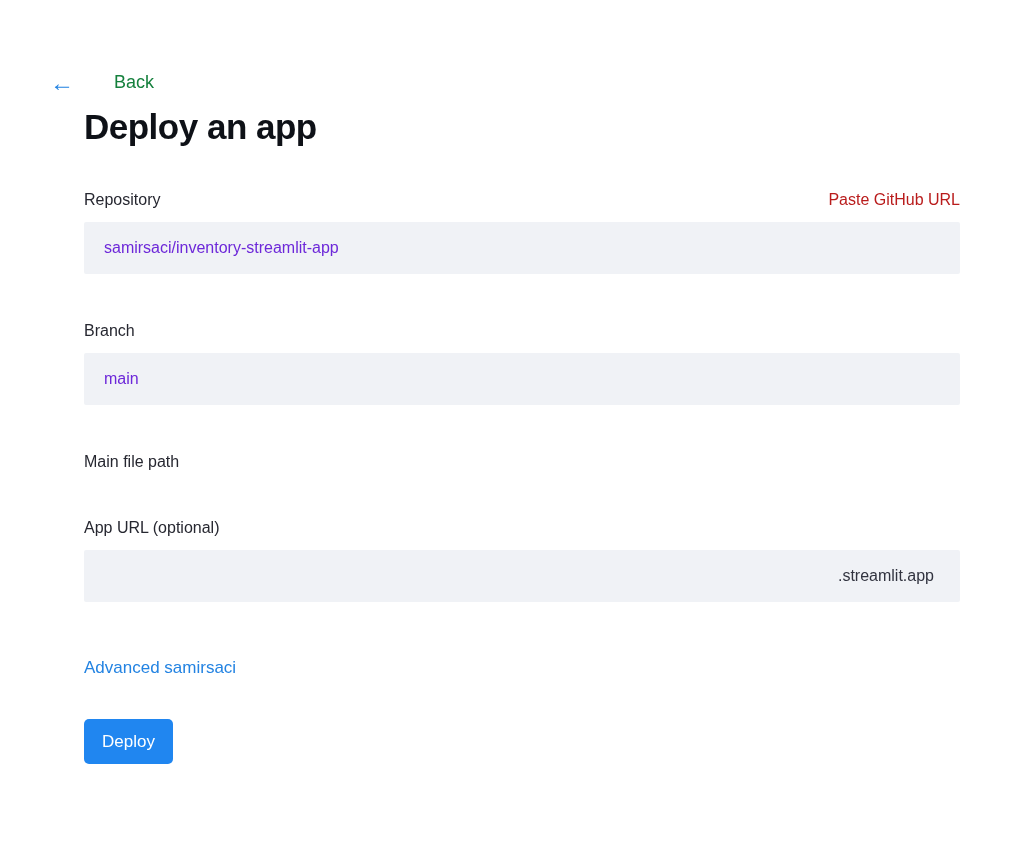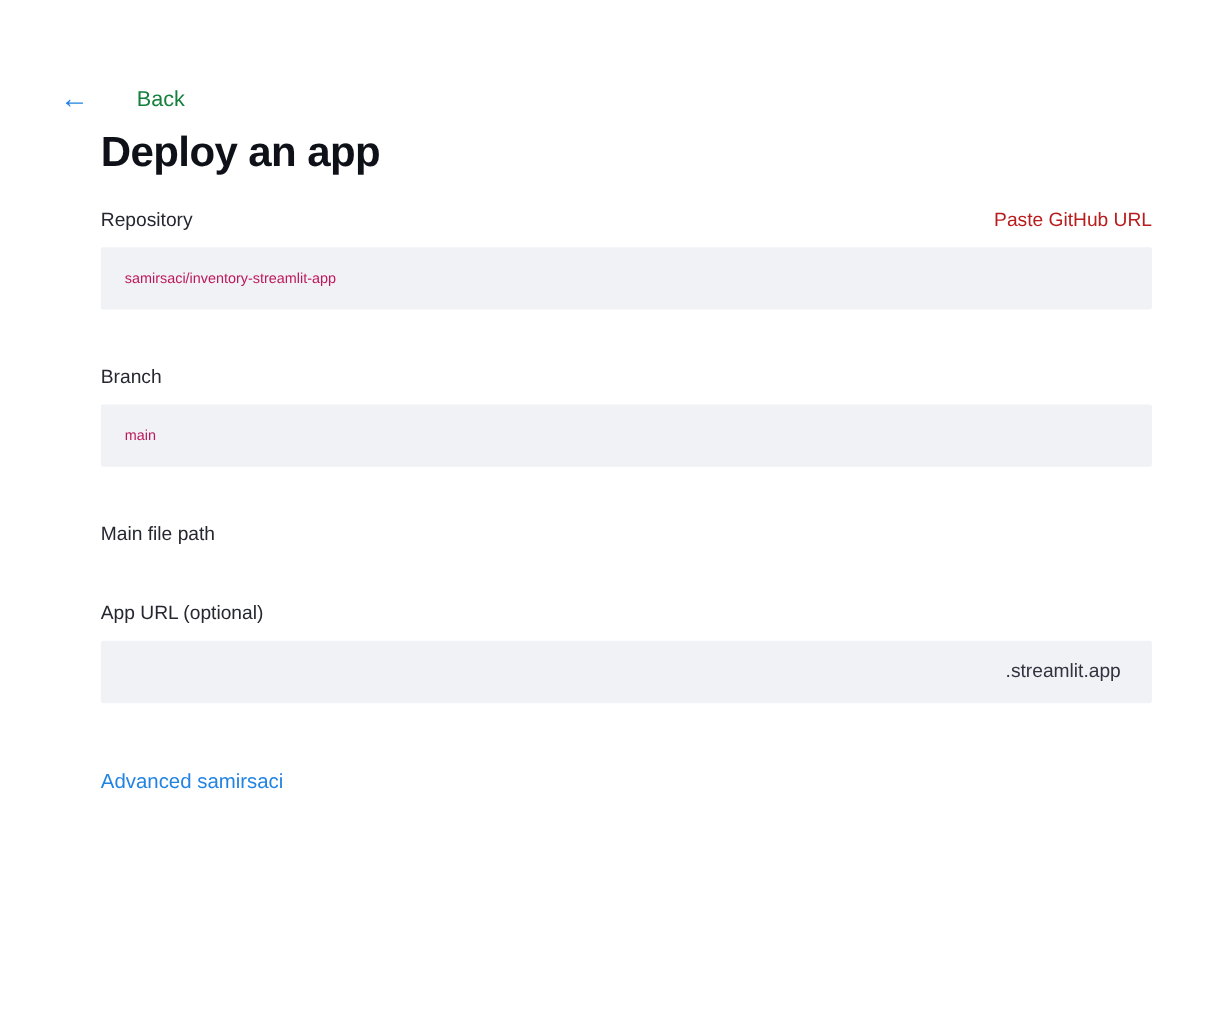--- a/index.html
+++ b/index.html
@@ -36,21 +36,21 @@
     text-decoration: none;
     cursor: pointer;
     margin-left: 29px;
   }
   
   .page-title {
     font-size: 35px;
     font-weight: 700;
     color: #0e1117;
     letter-spacing: -0.5px;
-    margin-bottom: 28px;
+    margin-bottom: 44px;
   }
   
   .form-group { margin-bottom: 48px; }
   .label-row {
     display: flex;
     justify-content: space-between;
     align-items: baseline;
     margin-bottom: 13px;
   }
   .field-label {
@@ -67,22 +67,22 @@
     width: 876px;
     height: 52px;
     background: #f0f2f6;
     border-radius: 2px;
     display: flex;
     align-items: center;
     padding: 0 26px 0 20px;
     cursor: text;
   }
   .field-value {
-    font-size: 12px;
-    color: #be185d;
+    font-size: 16px;
+    color: #6d28d9;
   }
   .field-input {
     flex: 1;
     border: none;
     outline: none;
     background: transparent;
     font-family: "Liberation Sans", sans-serif;
     font-size: 16px;
     color: #31333f;
     min-width: 0;
@@ -159,14 +159,15 @@
       <label class="field-label">App URL (optional)</label>
     </div>
     <div class="field">
       <input class="field-input" type="text" value="" style="">
       <span class="field-suffix">.streamlit.app</span>
     </div>
   </div>
 
   <a class="advanced-link">Advanced samirsaci</a>
 
+  <button class="deploy-button">Deploy</button>
 
 </div>
 
 </body></html>

